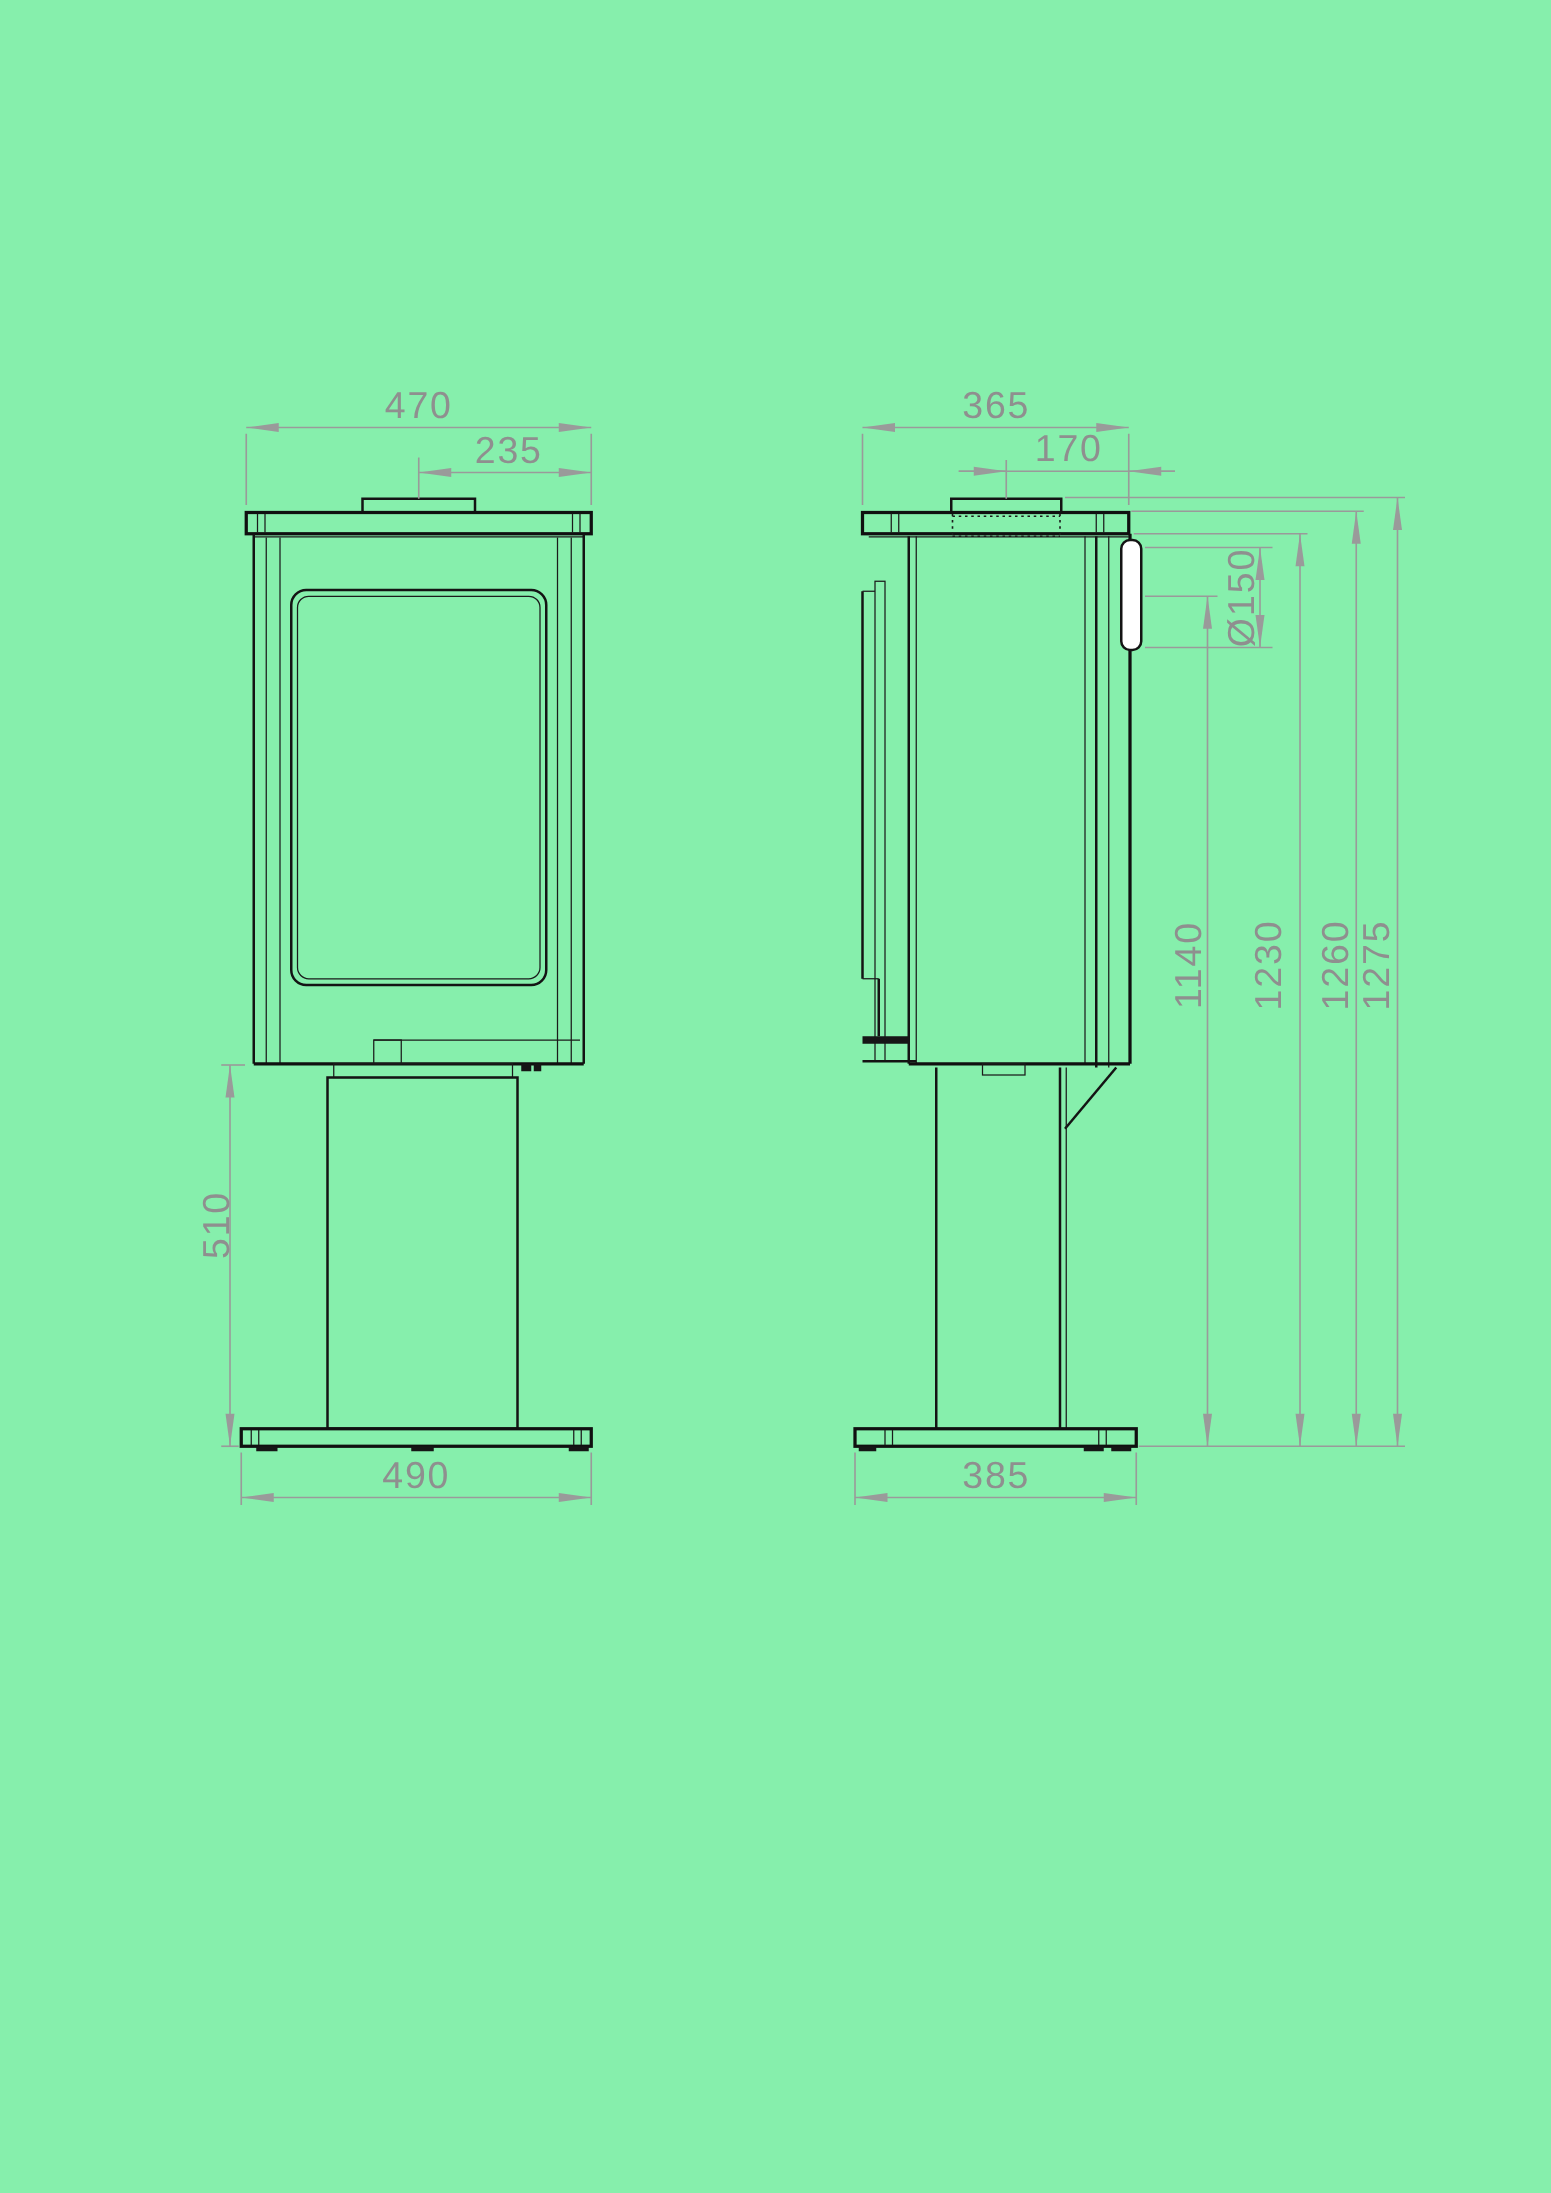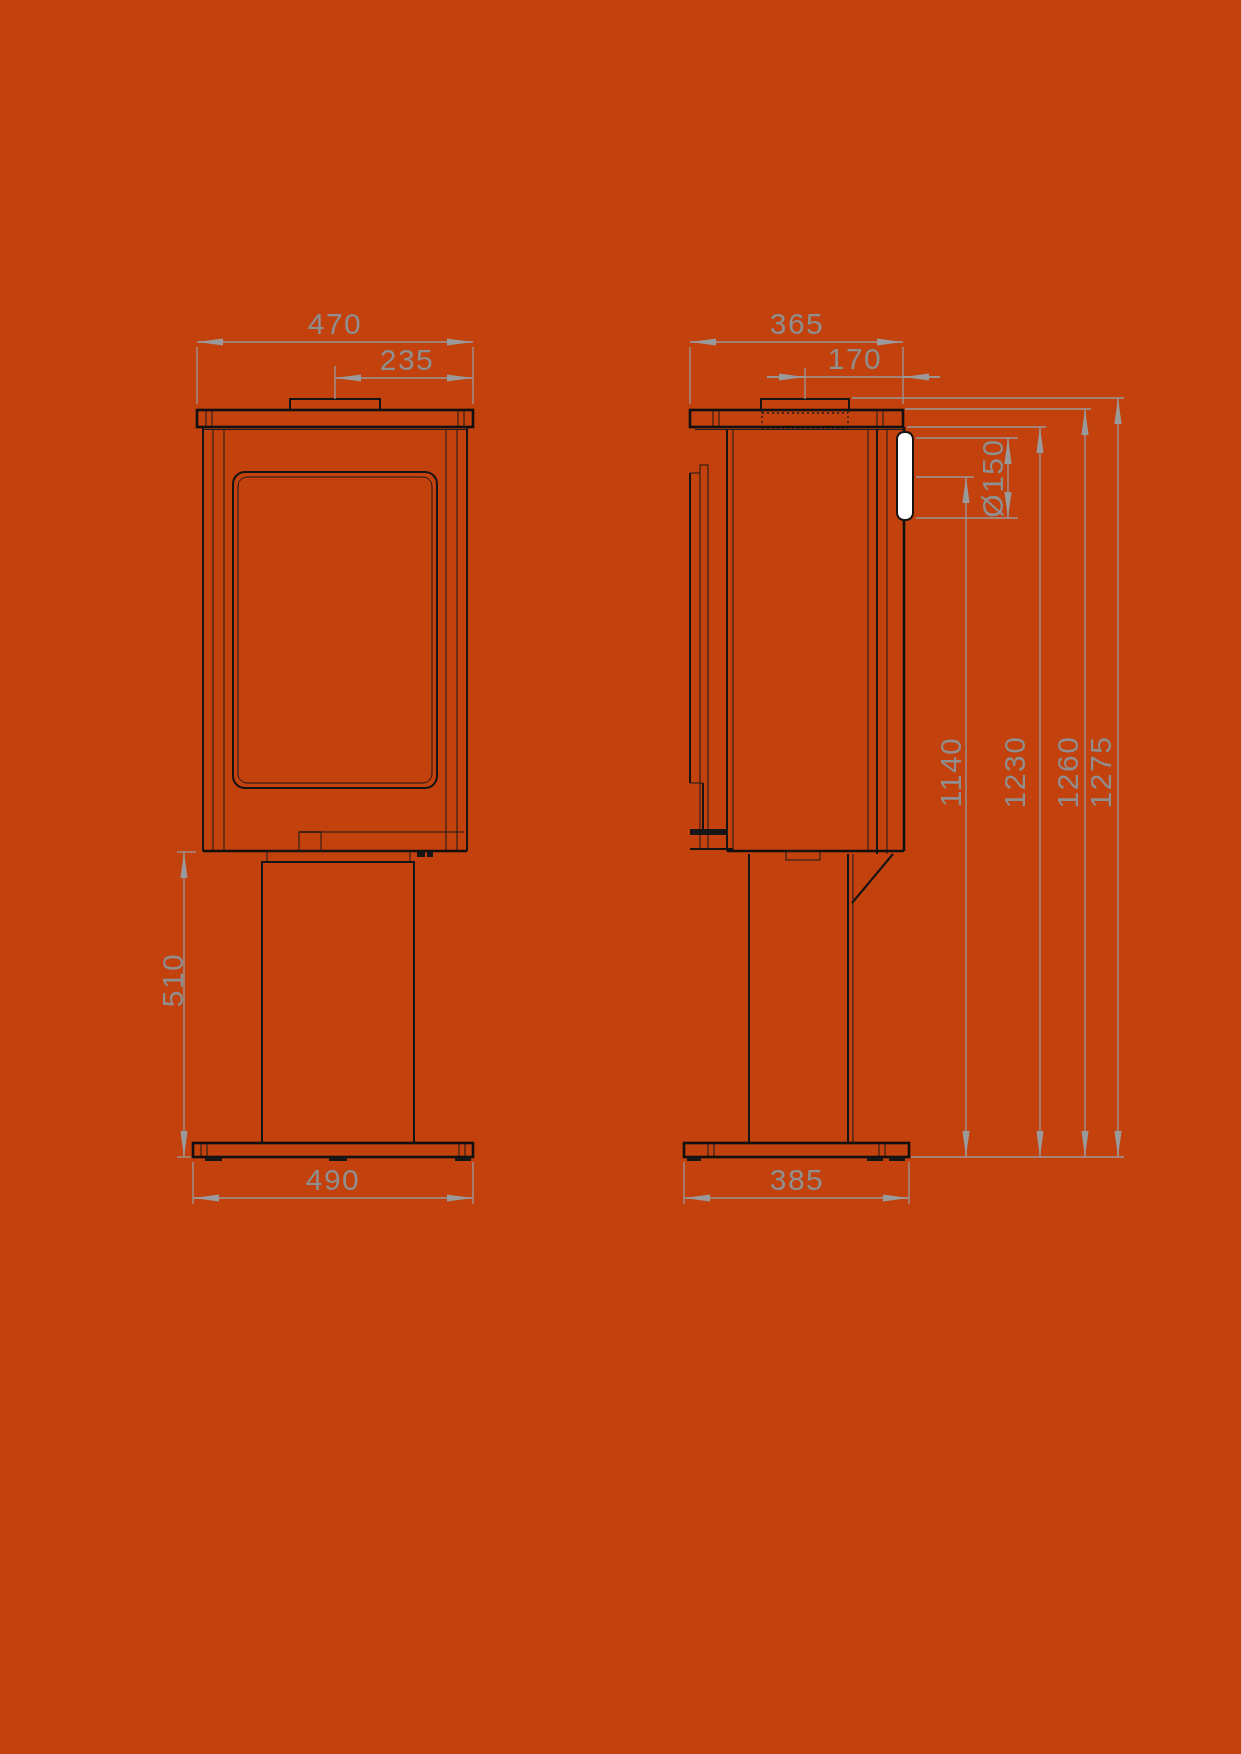--- a/index.html
+++ b/index.html
@@ -1,16 +1,16 @@
 <!DOCTYPE html>
 <html><head>
 <meta charset="utf-8">
 <style>
   html,body{margin:0;padding:0;background:#ffffff;}
-  #page{position:relative;width:1241px;height:1754px;background:#c2410c;overflow:hidden;
+  #page{position:relative;width:1241px;height:1754px;background:#86efac;overflow:hidden;
         font-family:"Liberation Sans", sans-serif;}
   svg{display:block;}
   
   .w1{stroke:#1b1b1b;stroke-width:1;fill:none;}
   .w2{stroke:#141414;stroke-width:2;fill:none;}
   .w3{stroke:#101010;stroke-width:2.6;fill:none;}
   .dot{stroke:#1b1b1b;stroke-width:1.3;fill:none;stroke-dasharray:2 3;}
   .fillb{fill:#161616;stroke:none;}
   .wf{stroke:#141414;stroke-width:2;fill:#ffffff;}
   

